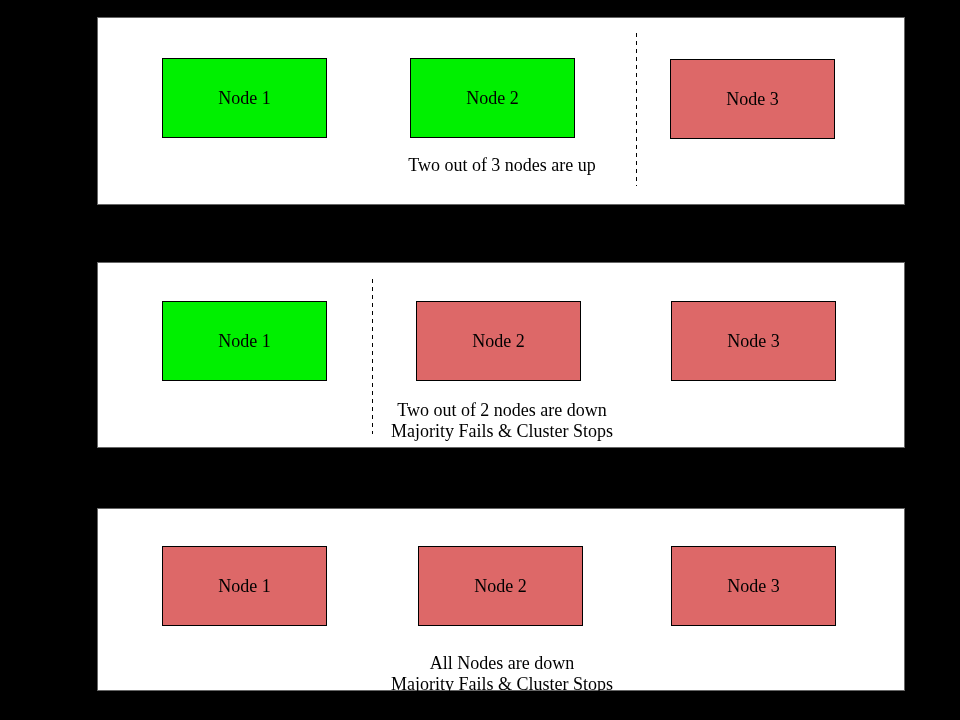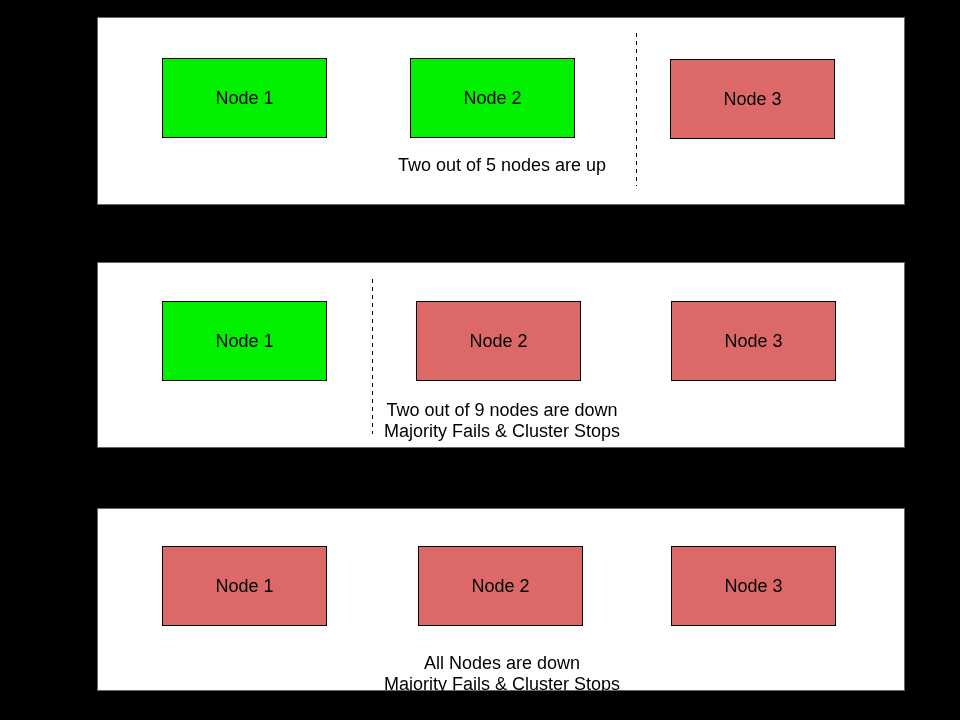--- a/index.html
+++ b/index.html
@@ -9,20 +9,21 @@
     height: 720px;
     background: #000000;
     overflow: hidden;
     font-family: "Liberation Sans", sans-serif;
   }
   .stage {
     position: relative;
     width: 869px;
     height: 720px;
     background: var(--bg, #000);
+    font-family: Liberation Serif, serif;
   }
   .panel {
     position: absolute;
     left: 97px;
     width: 806px;
     background: var(--panel-bg, #fff);
     border: 1px solid var(--panel-border, #666);
   }
   .p1 { top: 17px;  height: 186px; }
   .p2 { top: 262px; height: 184px; }
@@ -86,31 +87,31 @@
 <body>
 
 <div class="stage">
 
   <div class="panel p1">
     <div class="node n1 up">Node 1</div>
     <div class="node n2 up">Node 2</div>
     <div class="divider"></div>
     <div class="node n3 down">Node 3</div>
     <div class="caption">
-      <div>Two out of 5 nodes are up</div>
+      <div>Two out of 3 nodes are up</div>
     </div>
   </div>
 
   <div class="panel p2">
     <div class="node n1 up">Node 1</div>
     <div class="divider"></div>
     <div class="node n2 down">Node 2</div>
     <div class="node n3 down">Node 3</div>
     <div class="caption">
-      <div>Two out of 9 nodes are down</div>
+      <div>Two out of 2 nodes are down</div>
       <div>Majority Fails &amp; Cluster Stops</div>
     </div>
   </div>
 
   <div class="panel p3">
     <div class="node n1 down">Node 1</div>
     <div class="node n2 down">Node 2</div>
     <div class="node n3 down">Node 3</div>
     <div class="caption">
       <div>All Nodes are down</div>

